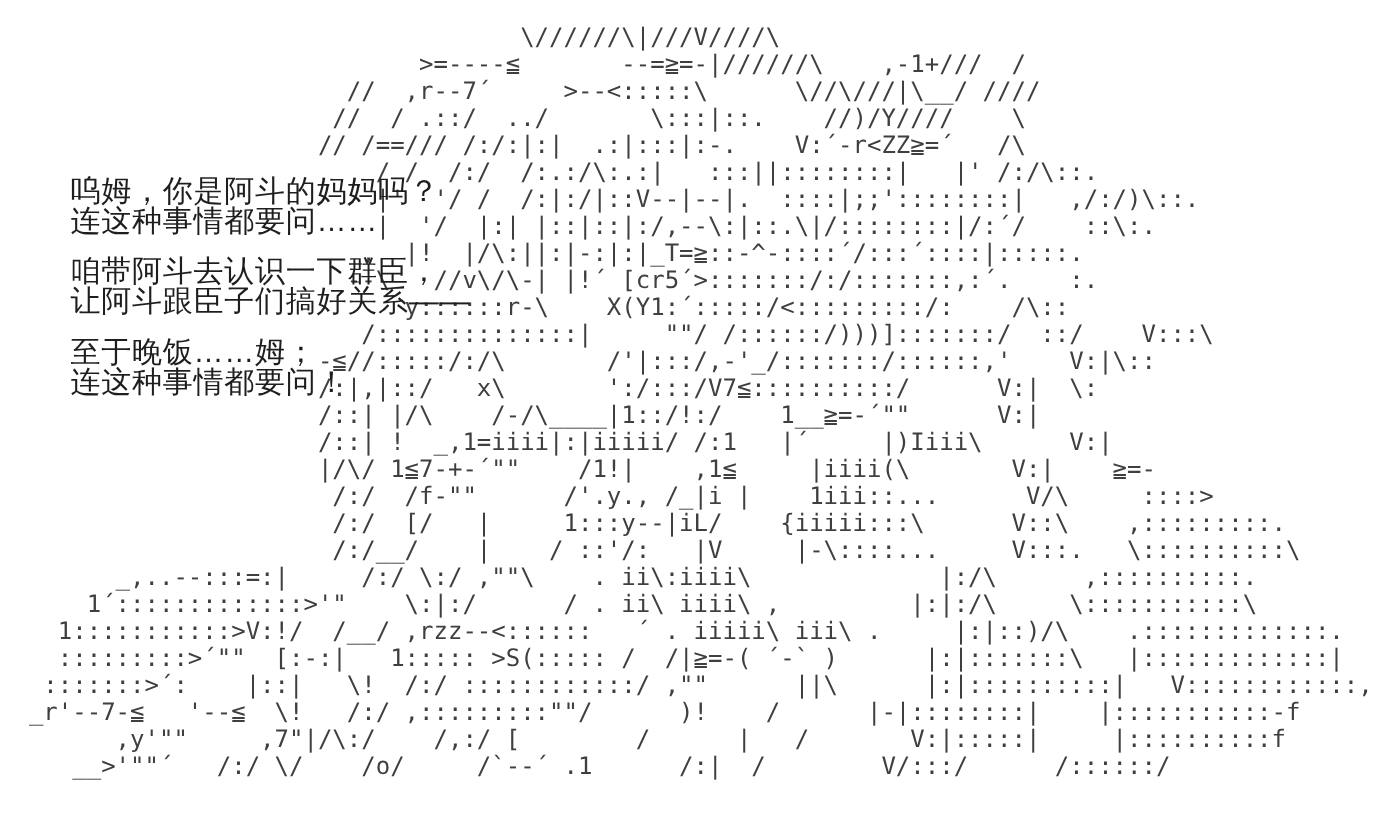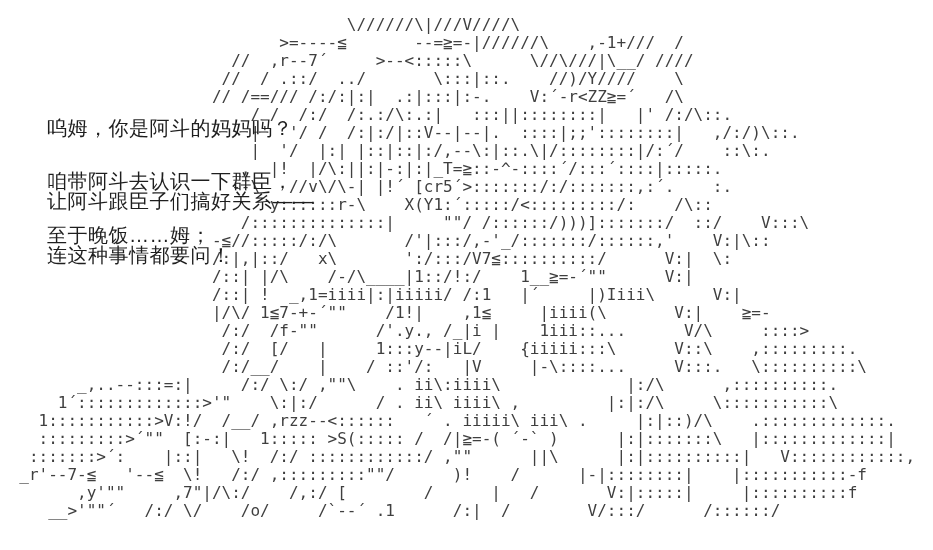--- a/index.html
+++ b/index.html
@@ -60,18 +60,19 @@
         _,..--:::=:|     /:/ \:/ ,""\    . ii\:iiii\             |:/\      ,::::::::::.
       1´:::::::::::::&gt;'"    \:|:/      / . ii\ iiii\ ,         |:|:/\     \:::::::::::\
     1:::::::::::&gt;V:!/  /__/ ,rzz--&lt;::::::   ´ . iiiii\ iii\ .     |:|::)/\    .:::::::::::::.
     :::::::::&gt;´""  [:-:|   1::::: &gt;S(::::: /  /|≧=-( ´-` )      |:|:::::::\   |:::::::::::::|
    :::::::&gt;´:    |::|   \!  /:/ ::::::::::::/ ,""      ||\      |:|::::::::::|   V::::::::::::,
   _r'--7-≦   '--≦  \!   /:/ ,:::::::::""/      )!    /      |-|::::::::|    |:::::::::::-f
         ,y'""     ,7"|/\:/    /,:/ [        /      |   /       V:|:::::|     |::::::::::f
      __&gt;'""´   /:/ \/    /o/     /`--´ .1      /:|  /        V/:::/      /::::::/</pre>
 
   <div class="dlg" style="top: 119px; color: rgb(30, 30, 30);">呜姆，你是阿斗的妈妈吗？</div>
+  <div class="dlg" style="top: 139px; color: rgb(30, 30, 30);">连这种事情都要问……</div>
   <div class="dlg" style="top: 172px; color: rgb(30, 30, 30);">咱带阿斗去认识一下群臣，</div>
   <div class="dlg" style="top: 226px; color: rgb(30, 30, 30);">至于晚饭……姆；</div>
   <div class="dlg" style="top: 192px; color: rgb(30, 30, 30);">让阿斗跟臣子们搞好关系——</div>
   <div class="dlg" style="top: 246px; color: rgb(30, 30, 30);">连这种事情都要问！</div>
 
 </div>
 
 </body></html>

